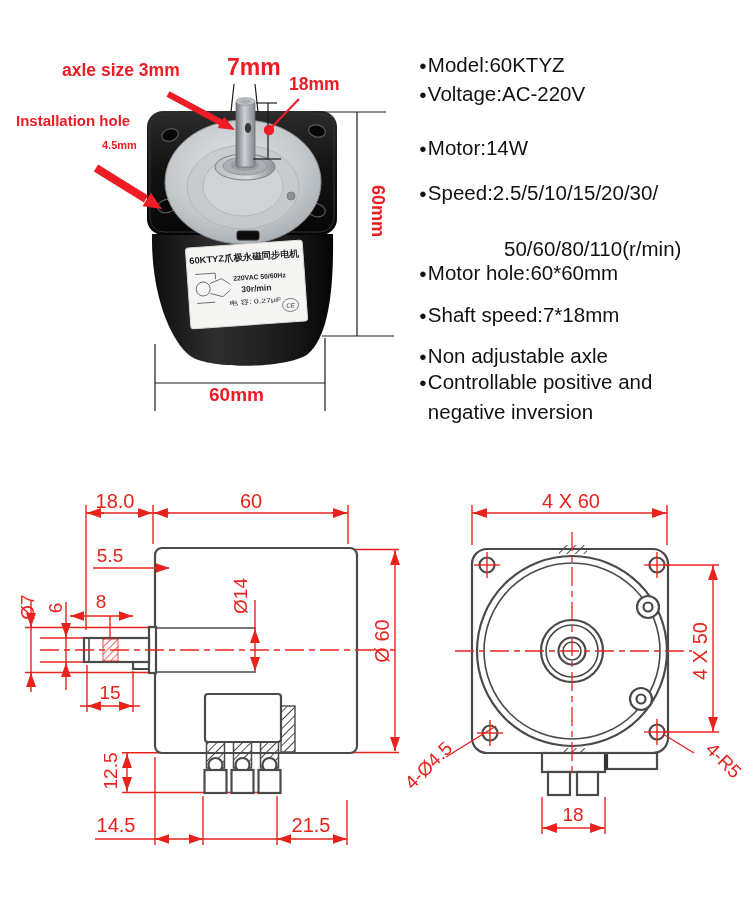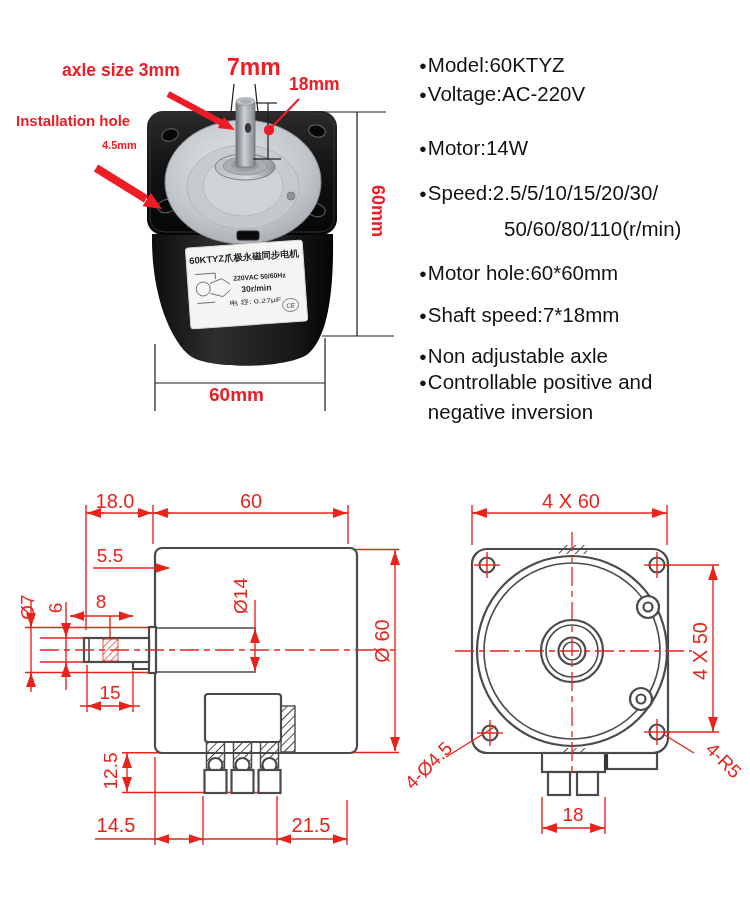--- a/index.html
+++ b/index.html
@@ -343,21 +343,21 @@
   </div>
   <div class="spec-row" style="top:29px;">
     <span class="bullet">●</span><span class="txt">Voltage:AC-220V</span>
   </div>
   <div class="spec-row" style="top:83px;">
     <span class="bullet">●</span><span class="txt">Motor:14W</span>
   </div>
   <div class="spec-row" style="top:128px;">
     <span class="bullet">●</span><span class="txt">Speed:2.5/5/10/15/20/30/</span>
   </div>
-  <div class="spec-row indent" style="top:164px;">
+  <div class="spec-row indent" style="top:184px;">
     <span class="txt">50/60/80/110(r/min)</span>
   </div>
   <div class="spec-row" style="top:208px;">
     <span class="bullet">●</span><span class="txt">Motor hole:60*60mm</span>
   </div>
   <div class="spec-row" style="top:250px;">
     <span class="bullet">●</span><span class="txt">Shaft speed:7*18mm</span>
   </div>
   <div class="spec-row" style="top:291px;">
     <span class="bullet">●</span><span class="txt">Non adjustable axle</span>

